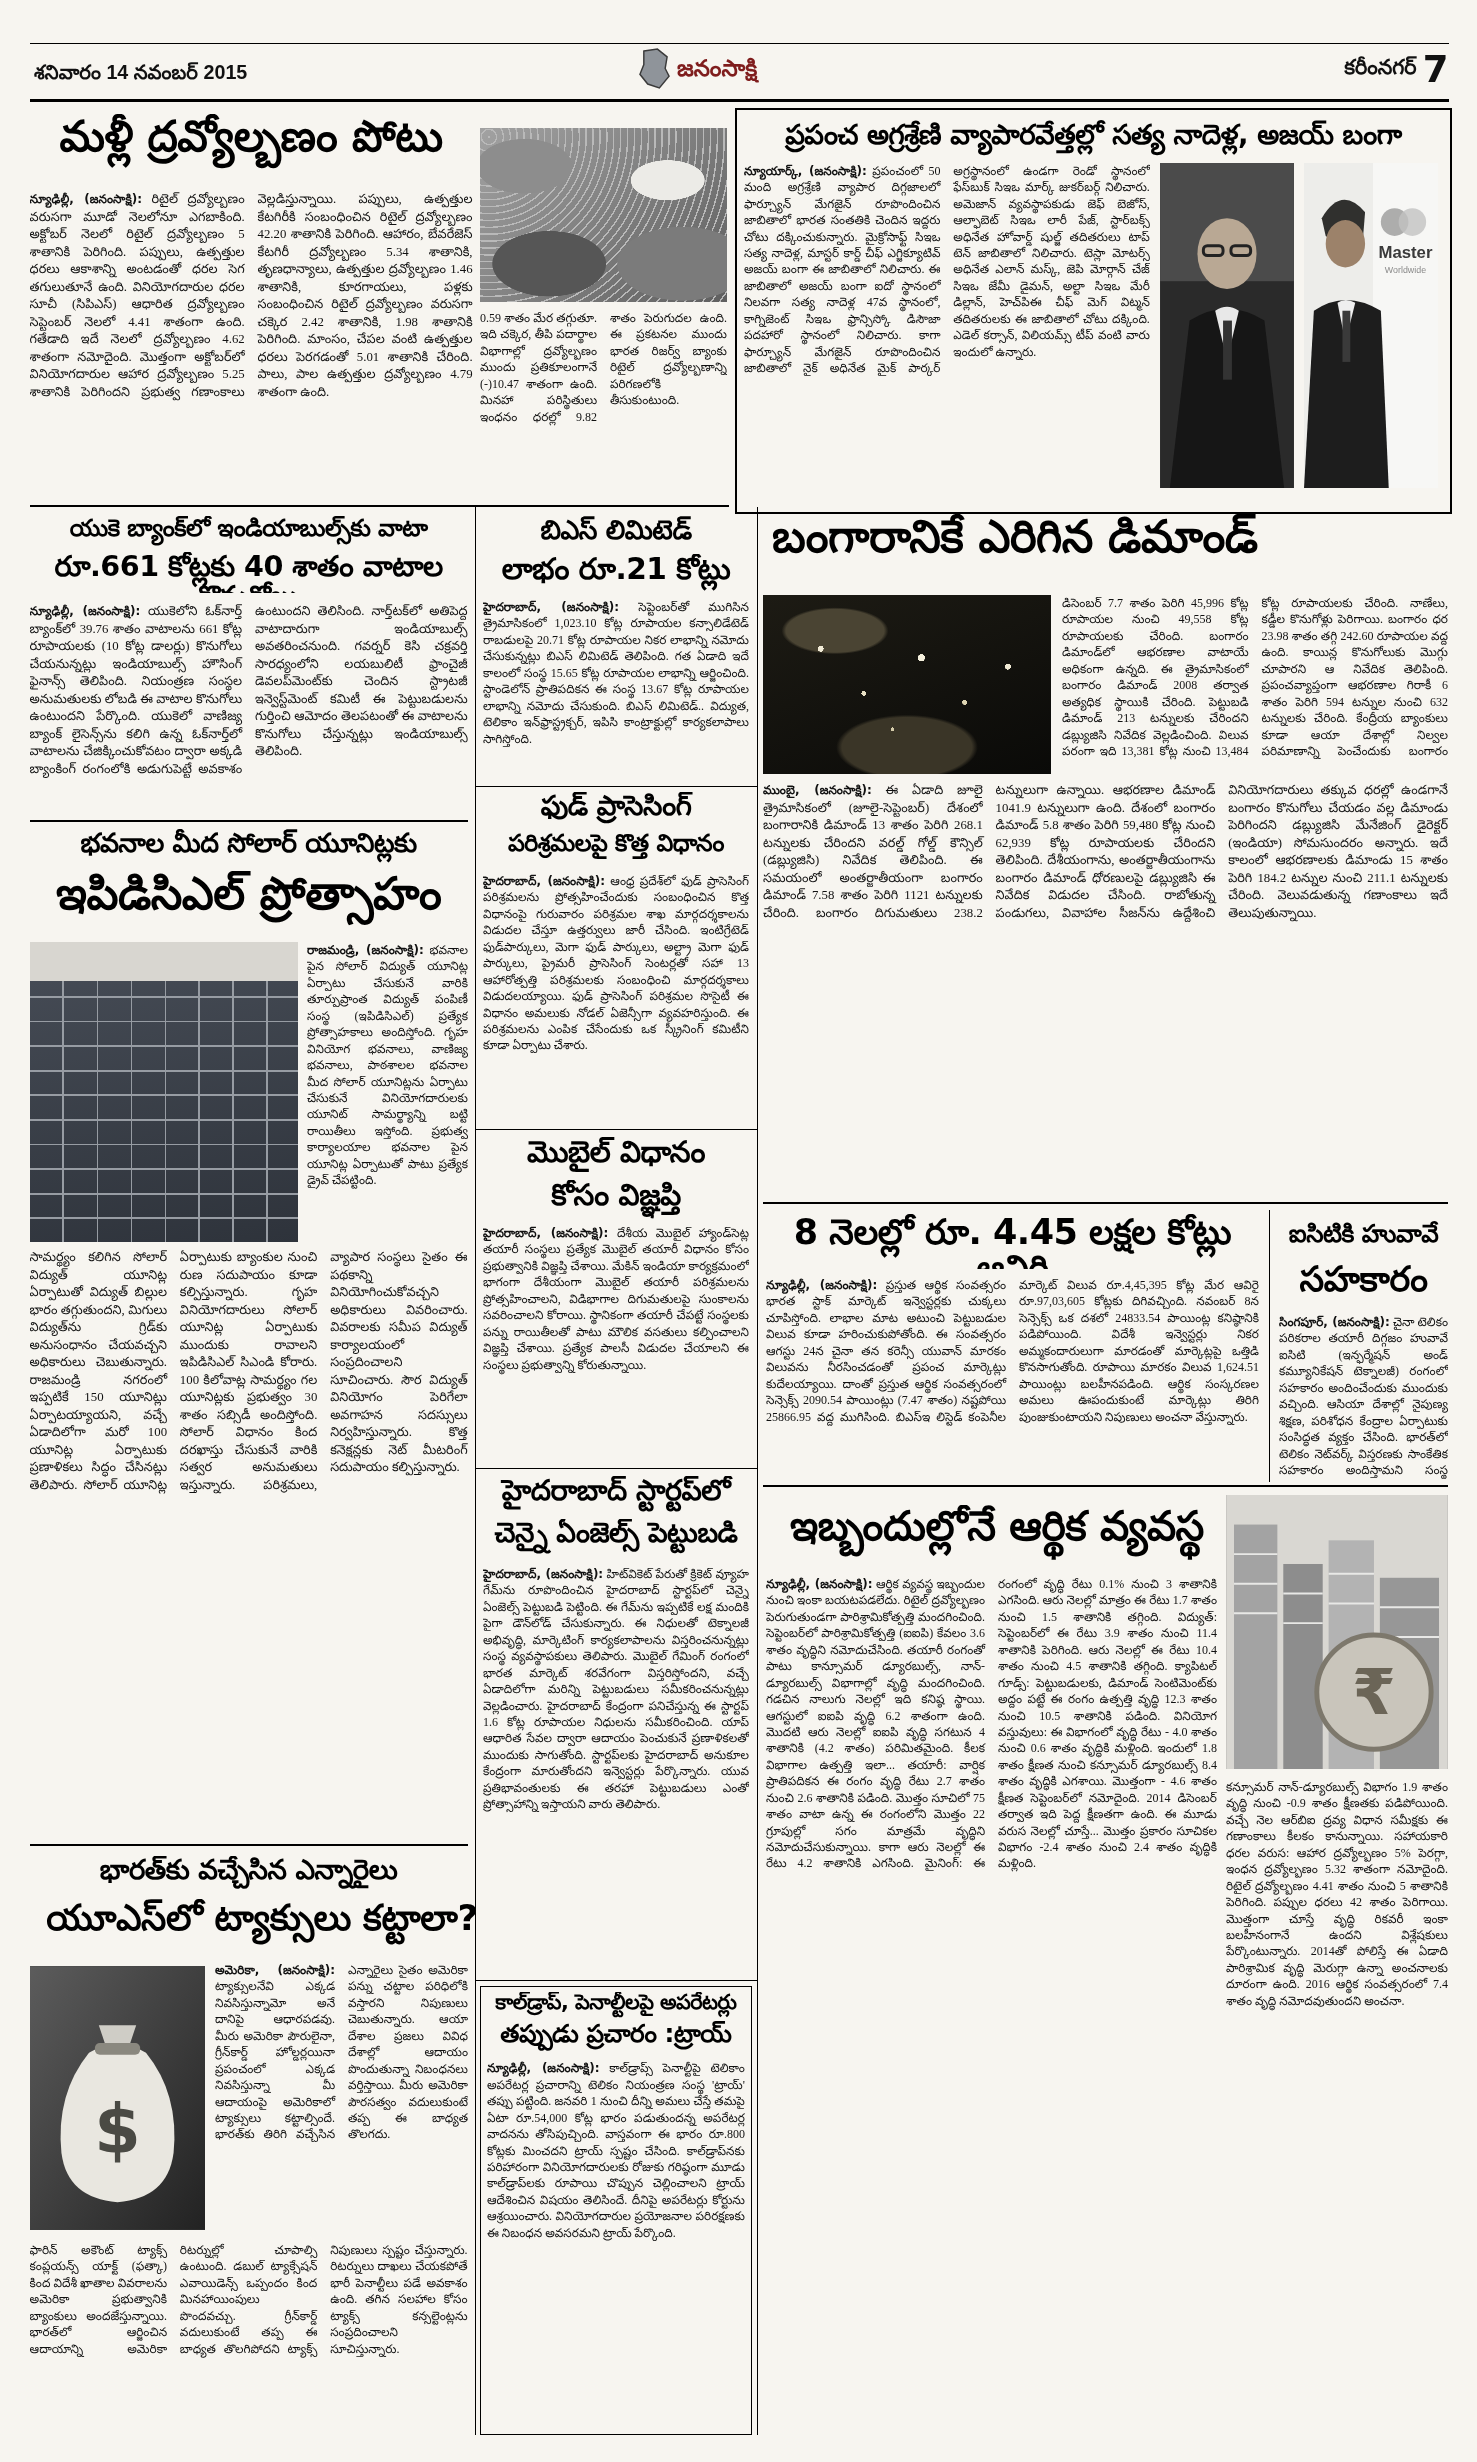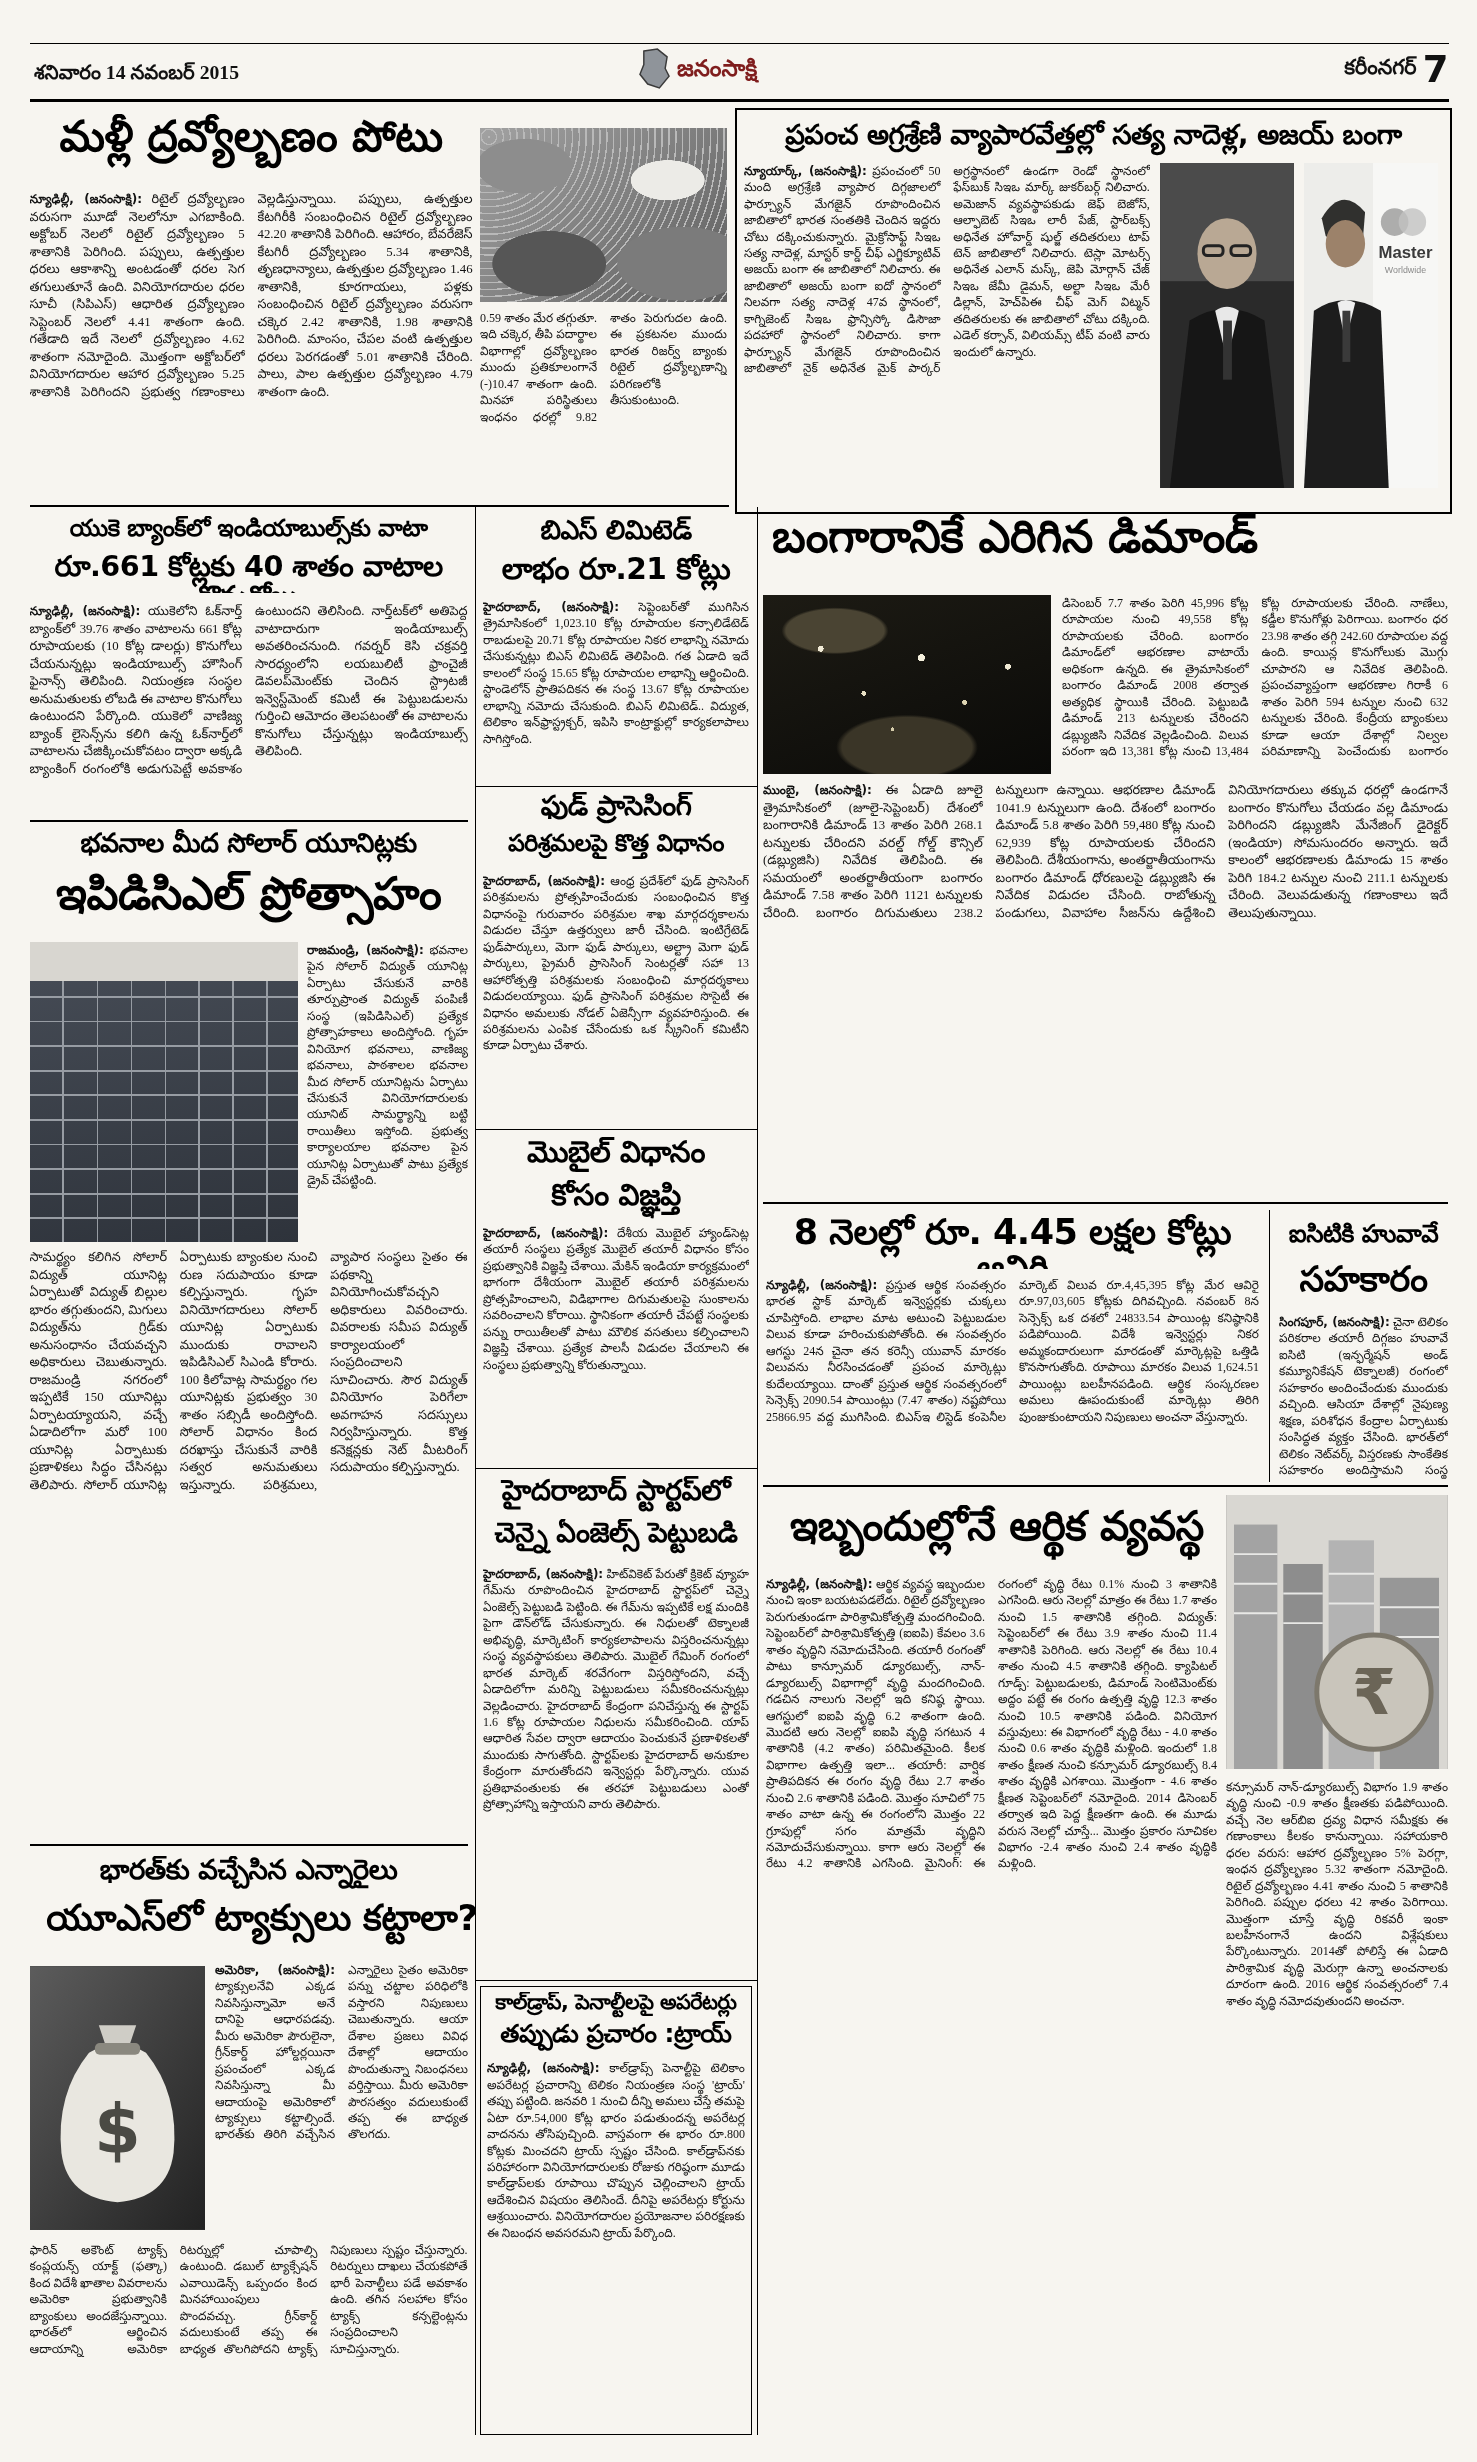--- a/index.html
+++ b/index.html
@@ -11,21 +11,21 @@
   .body-txt{font-size:12.8px;line-height:1.37;text-align:justify;overflow:hidden;}
   .sm{font-size:12px;}
   .c2{column-count:2;column-gap:12.8px;}
   .c3{column-count:3;column-gap:12.8px;}
   .dl{font-weight:bold;font-family:"DejaVu Sans","Liberation Sans",sans-serif;font-size:12px;}
   .hr{position:absolute;background:#000;height:2px;}
   .vr{position:absolute;background:#000;width:1px;}
   .ph{position:absolute;overflow:hidden;background:#555;}
   .box{position:absolute;border:2px solid #000;background:#f7f5f0;}
   .masthead{font-family:"DejaVu Sans","Liberation Sans",sans-serif;font-weight:900;font-size:23px;color:#7f1d1d;}
-  .hdr-date{font-family:Liberation Serif, serif;font-weight:bold;font-size:19.7px;}
+  .hdr-date{font-family:Liberation Sans, sans-serif;font-weight:bold;font-size:19.7px;}
   .hdr-ed{font-family:"DejaVu Sans","Liberation Sans",sans-serif;font-weight:bold;font-size:20.7px;}
   .hdr-pg{font-family:"DejaVu Sans","Liberation Sans",sans-serif;font-weight:bold;font-size:37px;line-height:1;}
   
   .grains{background:
     radial-gradient(ellipse 61px 33px at 76% 30%, #ecebe7 0 60%, transparent 61%),
     radial-gradient(ellipse 79px 45px at 18% 22%, #8d8d8d 0 60%, transparent 61%),
     radial-gradient(ellipse 94px 54px at 28% 78%, #565656 0 60%, transparent 61%),
     radial-gradient(ellipse 108px 61px at 82% 78%, #7b7b7b 0 60%, transparent 61%),
     repeating-radial-gradient(circle at 8.9px 8.9px, #b9b9b9 0 1.4px, transparent 1.4px 6.9px),
     linear-gradient(135deg,#a2a2a2,#5f5f5f);}

